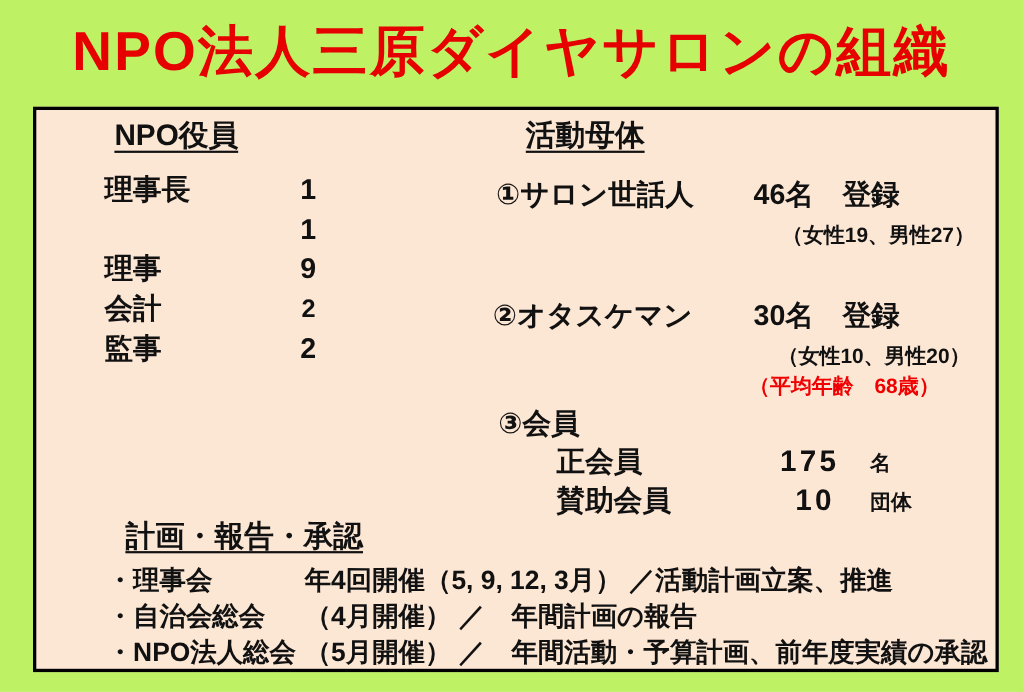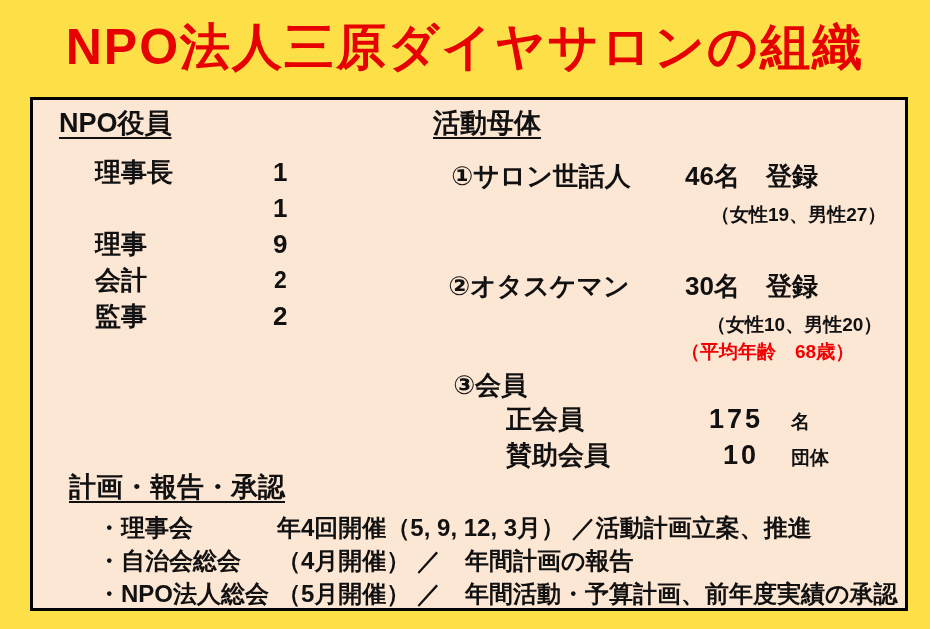--- a/index.html
+++ b/index.html
@@ -6,21 +6,21 @@
     --title-red:#e60000;
     --note-red:#f00000;
     --panel-bg:#fce6d4;
     --panel-border:#000000;
   }
   *{margin:0;padding:0;box-sizing:border-box;}
   html,body{background:#ffffff;}
   .page{
     position:relative;
     width:930px;height:629px;
-    background:#fde047;
+    background:#bef264;
     font-family:"Liberation Sans","DejaVu Sans",sans-serif;
     overflow:hidden;
   }
   .title{
     position:absolute;left:0;top:14px;width:100%;
     text-align:center;
     font-size:50px;font-weight:bold;
     letter-spacing:2px;
     color:var(--title-red);
     white-space:nowrap;
@@ -32,21 +32,21 @@
     border:3px solid var(--panel-border);
   }
   .t{
     position:absolute;
     white-space:nowrap;
     font-weight:bold;
     color:#111111;
     line-height:1.15;
   }
   .h{font-size:27px;}
-  .u{text-decoration:underline;text-underline-offset:5px;text-decoration-thickness:2px;}
+  .u{text-decoration:underline;text-underline-offset:5px;text-decoration-thickness:2px;margin-left:45px;}
   .body{font-size:26px;}
   .note{font-size:19px;}
   .red{color:var(--note-red);}
   .num{font-size:27px;letter-spacing:3px;}
   .unit{font-size:19px;}
   .plan{font-size:24px;margin-left:20px;}
 </style>
 </head>
 <body>
 

